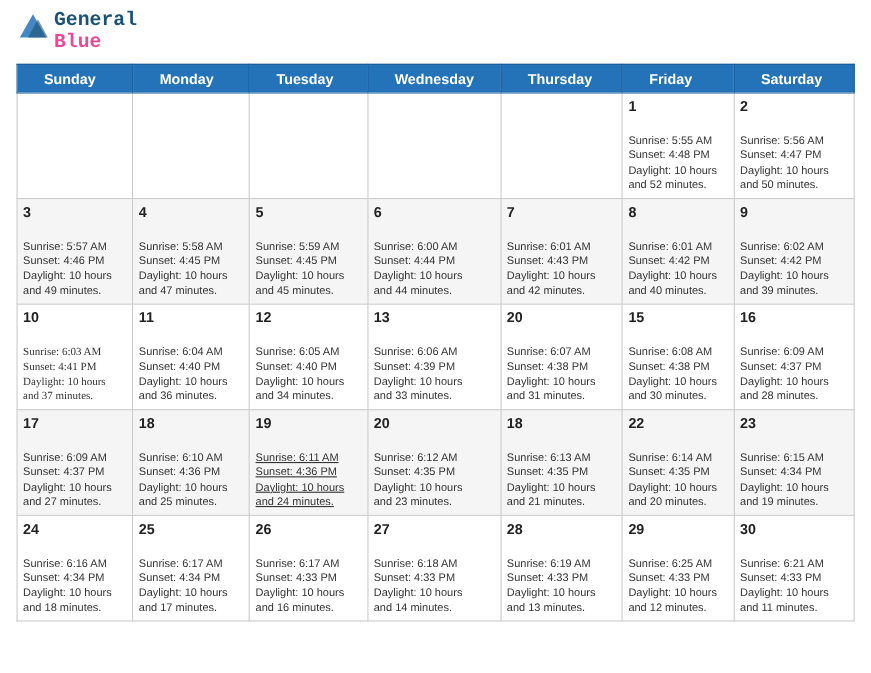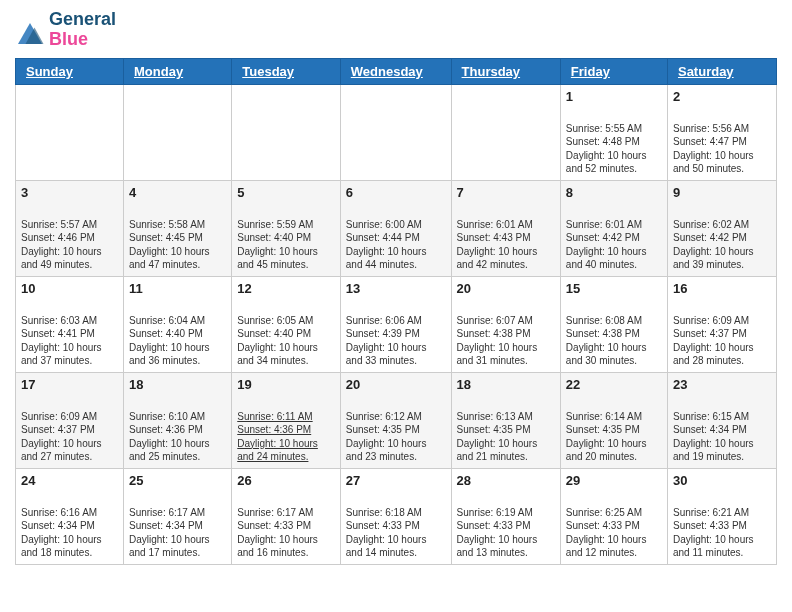--- a/index.html
+++ b/index.html
@@ -16,22 +16,23 @@
       padding: 10px 15px;
     }
     .header {
       display: flex;
       justify-content: space-between;
       align-items: flex-start;
       margin-bottom: 8px;
     }
     .logo {
       display: flex;
-      align-items: flex-end;
+      align-items: flex-start;
       gap: 4px;
+      font-family: Liberation Mono, monospace;
     }
     .logo-text {
       font-size: 18px;
       font-weight: bold;
       color: #1a5276;
       line-height: 1.1;
     }
     .logo-text span {
       color: #ec4899;
     }
@@ -53,24 +54,23 @@
     }
     .calendar {
       width: 100%;
       border-collapse: collapse;
     }
     .calendar th {
       background: #2472b8;
       color: #fff;
       font-size: 13px;
       font-weight: bold;
-      padding: 5px 10px;
+      padding: 5px 24px;
       text-align: left;
       border: 1px solid #1a5f9e;
-      text-decoration: underline;
     }
     .calendar td {
       vertical-align: top;
       border: 1px solid #ccc;
       padding: 4px 5px;
       width: 113px;
       height: 82px;
       font-size: 10px;
       color: #222;
       background: #fff;
@@ -160,21 +160,21 @@
           <td>
             <span class="day-num">4</span>
             <div class="cell-info" style="white-space: pre-line;">Sunrise: 5:58 AM
 Sunset: 4:45 PM
 Daylight: 10 hours
 and 47 minutes.</div>
           </td>
           <td>
             <span class="day-num">5</span>
             <div class="cell-info" style="white-space: pre-line;">Sunrise: 5:59 AM
-Sunset: 4:40 PM
+Sunset: 4:45 PM
 Daylight: 10 hours
 and 45 minutes.</div>
           </td>
           <td>
             <span class="day-num">6</span>
             <div class="cell-info" style="white-space: pre-line;">Sunrise: 6:00 AM
 Sunset: 4:44 PM
 Daylight: 10 hours
 and 44 minutes.</div>
           </td>
@@ -196,21 +196,21 @@
             <span class="day-num">9</span>
             <div class="cell-info" style="white-space: pre-line;">Sunrise: 6:02 AM
 Sunset: 4:42 PM
 Daylight: 10 hours
 and 39 minutes.</div>
           </td>
         </tr>
         <tr>
           <td>
             <span class="day-num">10</span>
-            <div class="cell-info" style="white-space: pre-line;">Sunrise: 6:03 AM
+            <div class="cell-info" style="white-space: pre-line; font-family: Liberation Serif, serif;">Sunrise: 6:03 AM
 Sunset: 4:41 PM
 Daylight: 10 hours
 and 37 minutes.</div>
           </td>
           <td>
             <span class="day-num">11</span>
             <div class="cell-info" style="white-space: pre-line;">Sunrise: 6:04 AM
 Sunset: 4:40 PM
 Daylight: 10 hours
 and 36 minutes.</div>

